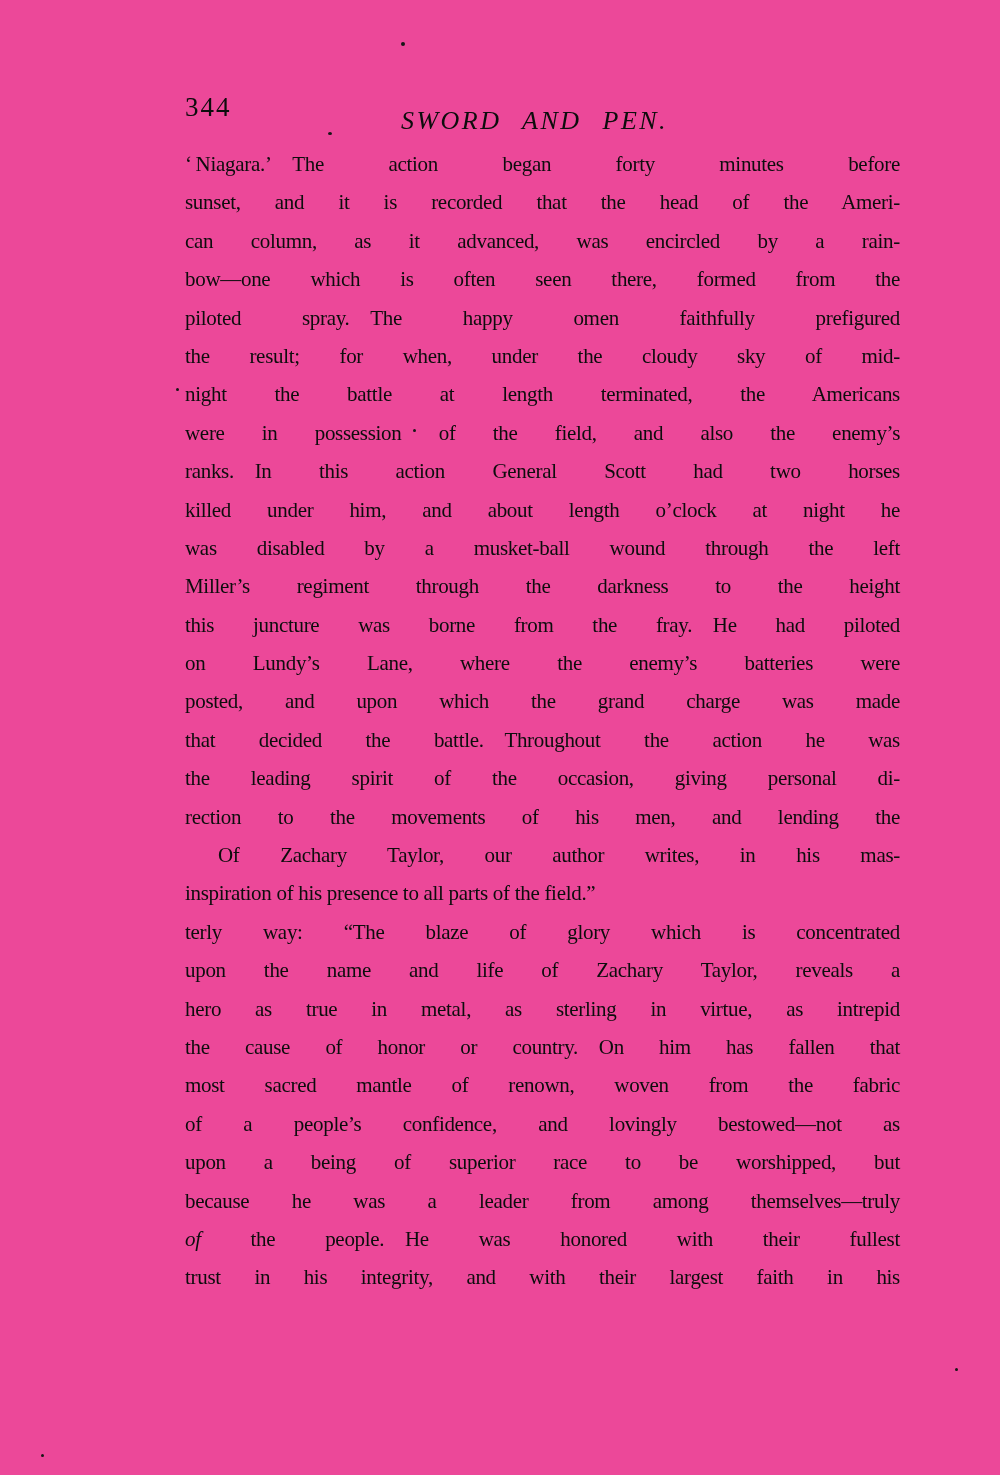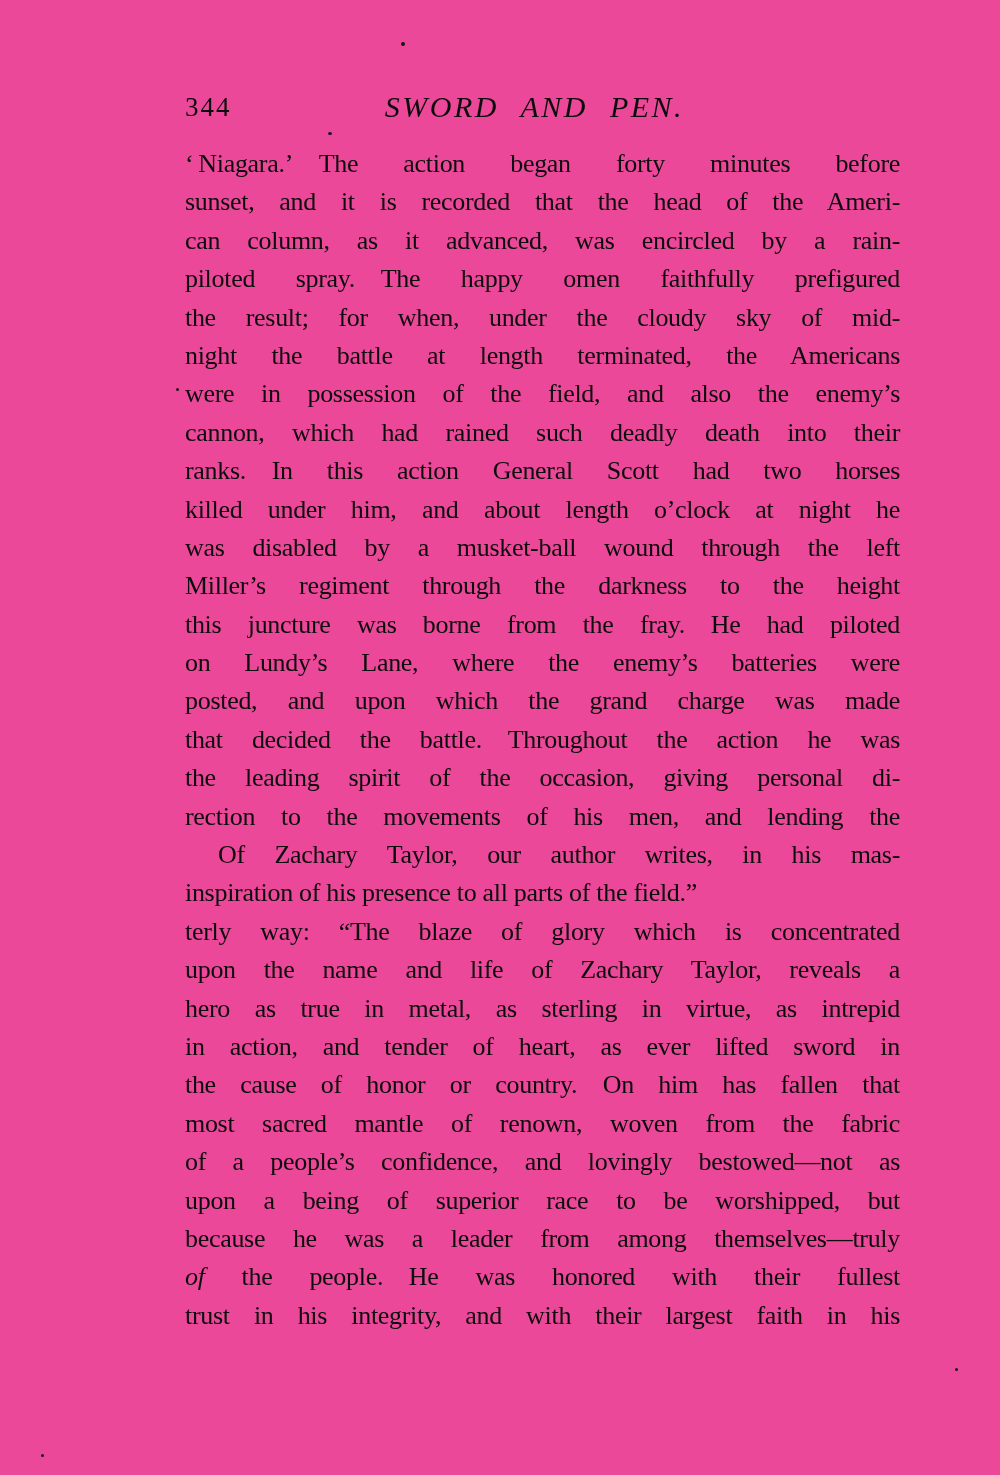--- a/index.html
+++ b/index.html
@@ -28,31 +28,32 @@
     position: absolute;
     left: 0;
     top: 2px;
     font-size: 27px;
     letter-spacing: 2px;
   }
   .running-title {
     display: block;
     text-align: center;
     font-style: italic;
-    font-size: 30px;
+    font-size: 26px;
     letter-spacing: 2.5px;
     word-spacing: 12px;
     transform: translateX(-8px);
+    margin-top: 16px;
   }
   .bodytext {
     position: absolute;
     left: 185px;
     top: 145px;
     width: 715px;
-    font-size: 26px;
+    font-size: 21px;
     line-height: 38.4px;
     letter-spacing: -0.3px;
   }
   .line {
     height: 38.4px;
     text-align: justify;
     text-align-last: justify;
   }
   .line.para-end {
     text-align-last: left;
@@ -76,41 +77,40 @@
 
   <div class="header">
     <span class="pagenum">344</span>
     <span class="running-title">SWORD AND PEN.</span>
   </div>
 
   <div class="bodytext">
       <div class="line">‘ Niagara.’ The action began forty minutes before</div>
       <div class="line">sunset, and it is recorded that the head of the Ameri-</div>
       <div class="line">can column, as it advanced, was encircled by a rain-</div>
+      <div class="line">bow—one which is often seen there, formed from the</div>
       <div class="line">piloted spray. The happy omen faithfully prefigured</div>
       <div class="line">the result; for when, under the cloudy sky of mid-</div>
       <div class="line">night the battle at length terminated, the Americans</div>
       <div class="line">were in possession of the field, and also the enemy’s</div>
-      <div class="line">cannon, which had rained such deadly death into their</div>
       <div class="line">ranks. In this action General Scott had two horses</div>
       <div class="line">killed under him, and about length o’clock at night he</div>
       <div class="line">was disabled by a musket-ball wound through the left</div>
       <div class="line">Miller’s regiment through the darkness to the height</div>
       <div class="line">this juncture was borne from the fray. He had piloted</div>
       <div class="line">on Lundy’s Lane, where the enemy’s batteries were</div>
       <div class="line">posted, and upon which the grand charge was made</div>
       <div class="line">that decided the battle. Throughout the action he was</div>
       <div class="line">the leading spirit of the occasion, giving personal di-</div>
       <div class="line">rection to the movements of his men, and lending the</div>
       <div class="line indent">Of Zachary Taylor, our author writes, in his mas-</div>
       <div class="line para-end">inspiration of his presence to all parts of the field.”</div>
       <div class="line">terly way: “The blaze of glory which is concentrated</div>
       <div class="line">upon the name and life of Zachary Taylor, reveals a</div>
       <div class="line">hero as true in metal, as sterling in virtue, as intrepid</div>
-      <div class="line">in action, and tender of heart, as ever lifted sword in</div>
       <div class="line">the cause of honor or country. On him has fallen that</div>
       <div class="line">most sacred mantle of renown, woven from the fabric</div>
       <div class="line">of a people’s confidence, and lovingly bestowed—not as</div>
       <div class="line">upon a being of superior race to be worshipped, but</div>
       <div class="line">because he was a leader from among themselves—truly</div>
       <div class="line"><em>of</em><span> the people. He was honored with their fullest</span></div>
       <div class="line">trust in his integrity, and with their largest faith in his</div>
     </div>
 
   <div class="speck" style="left:401px;top:42px;width:4px;height:4px;"></div>

